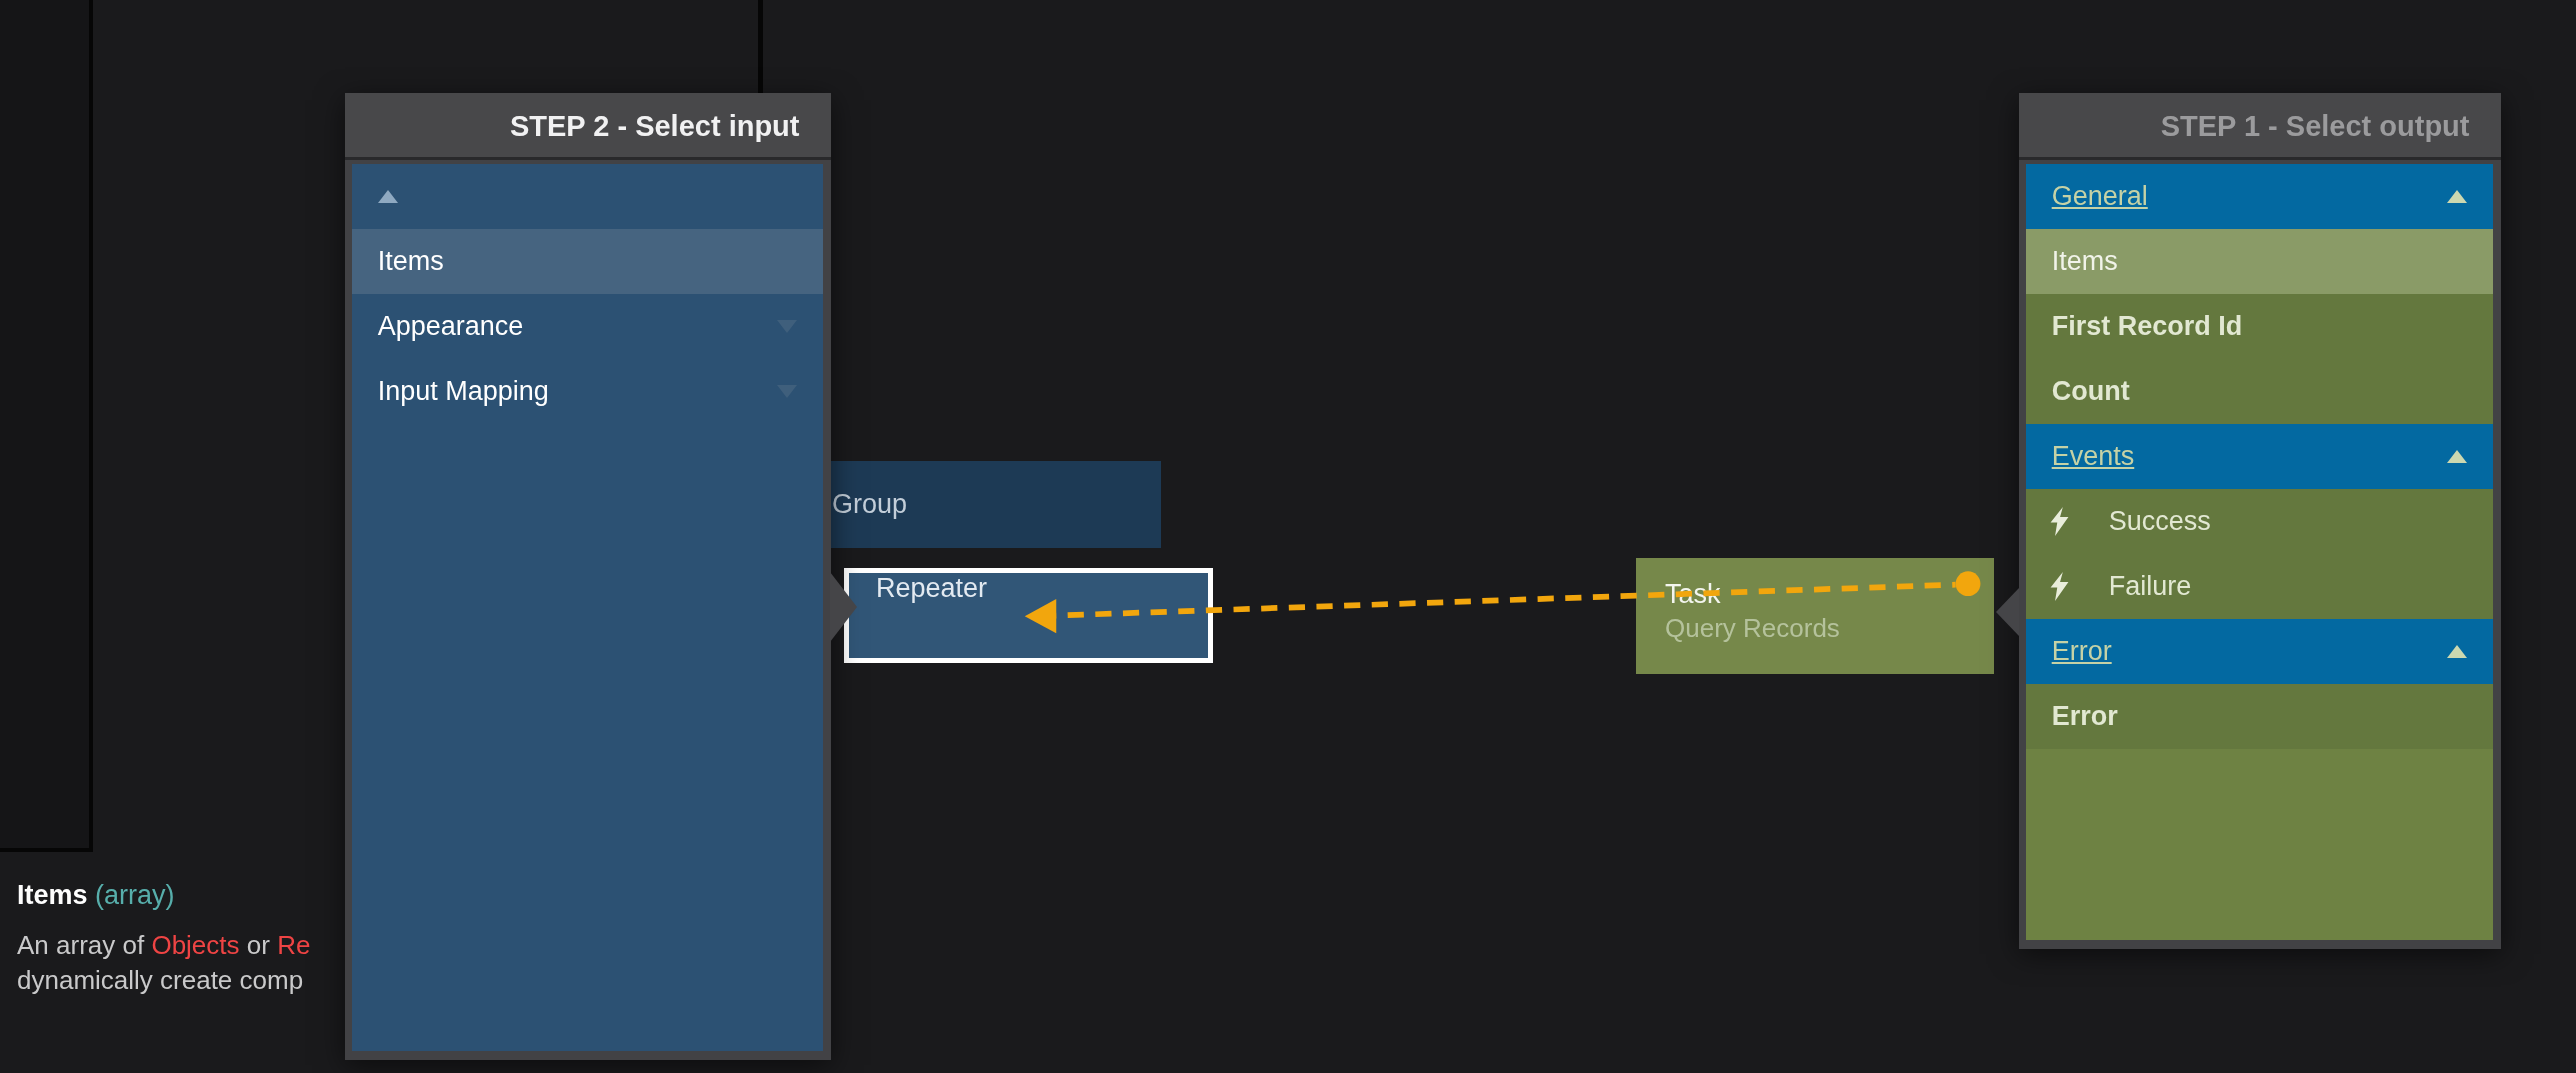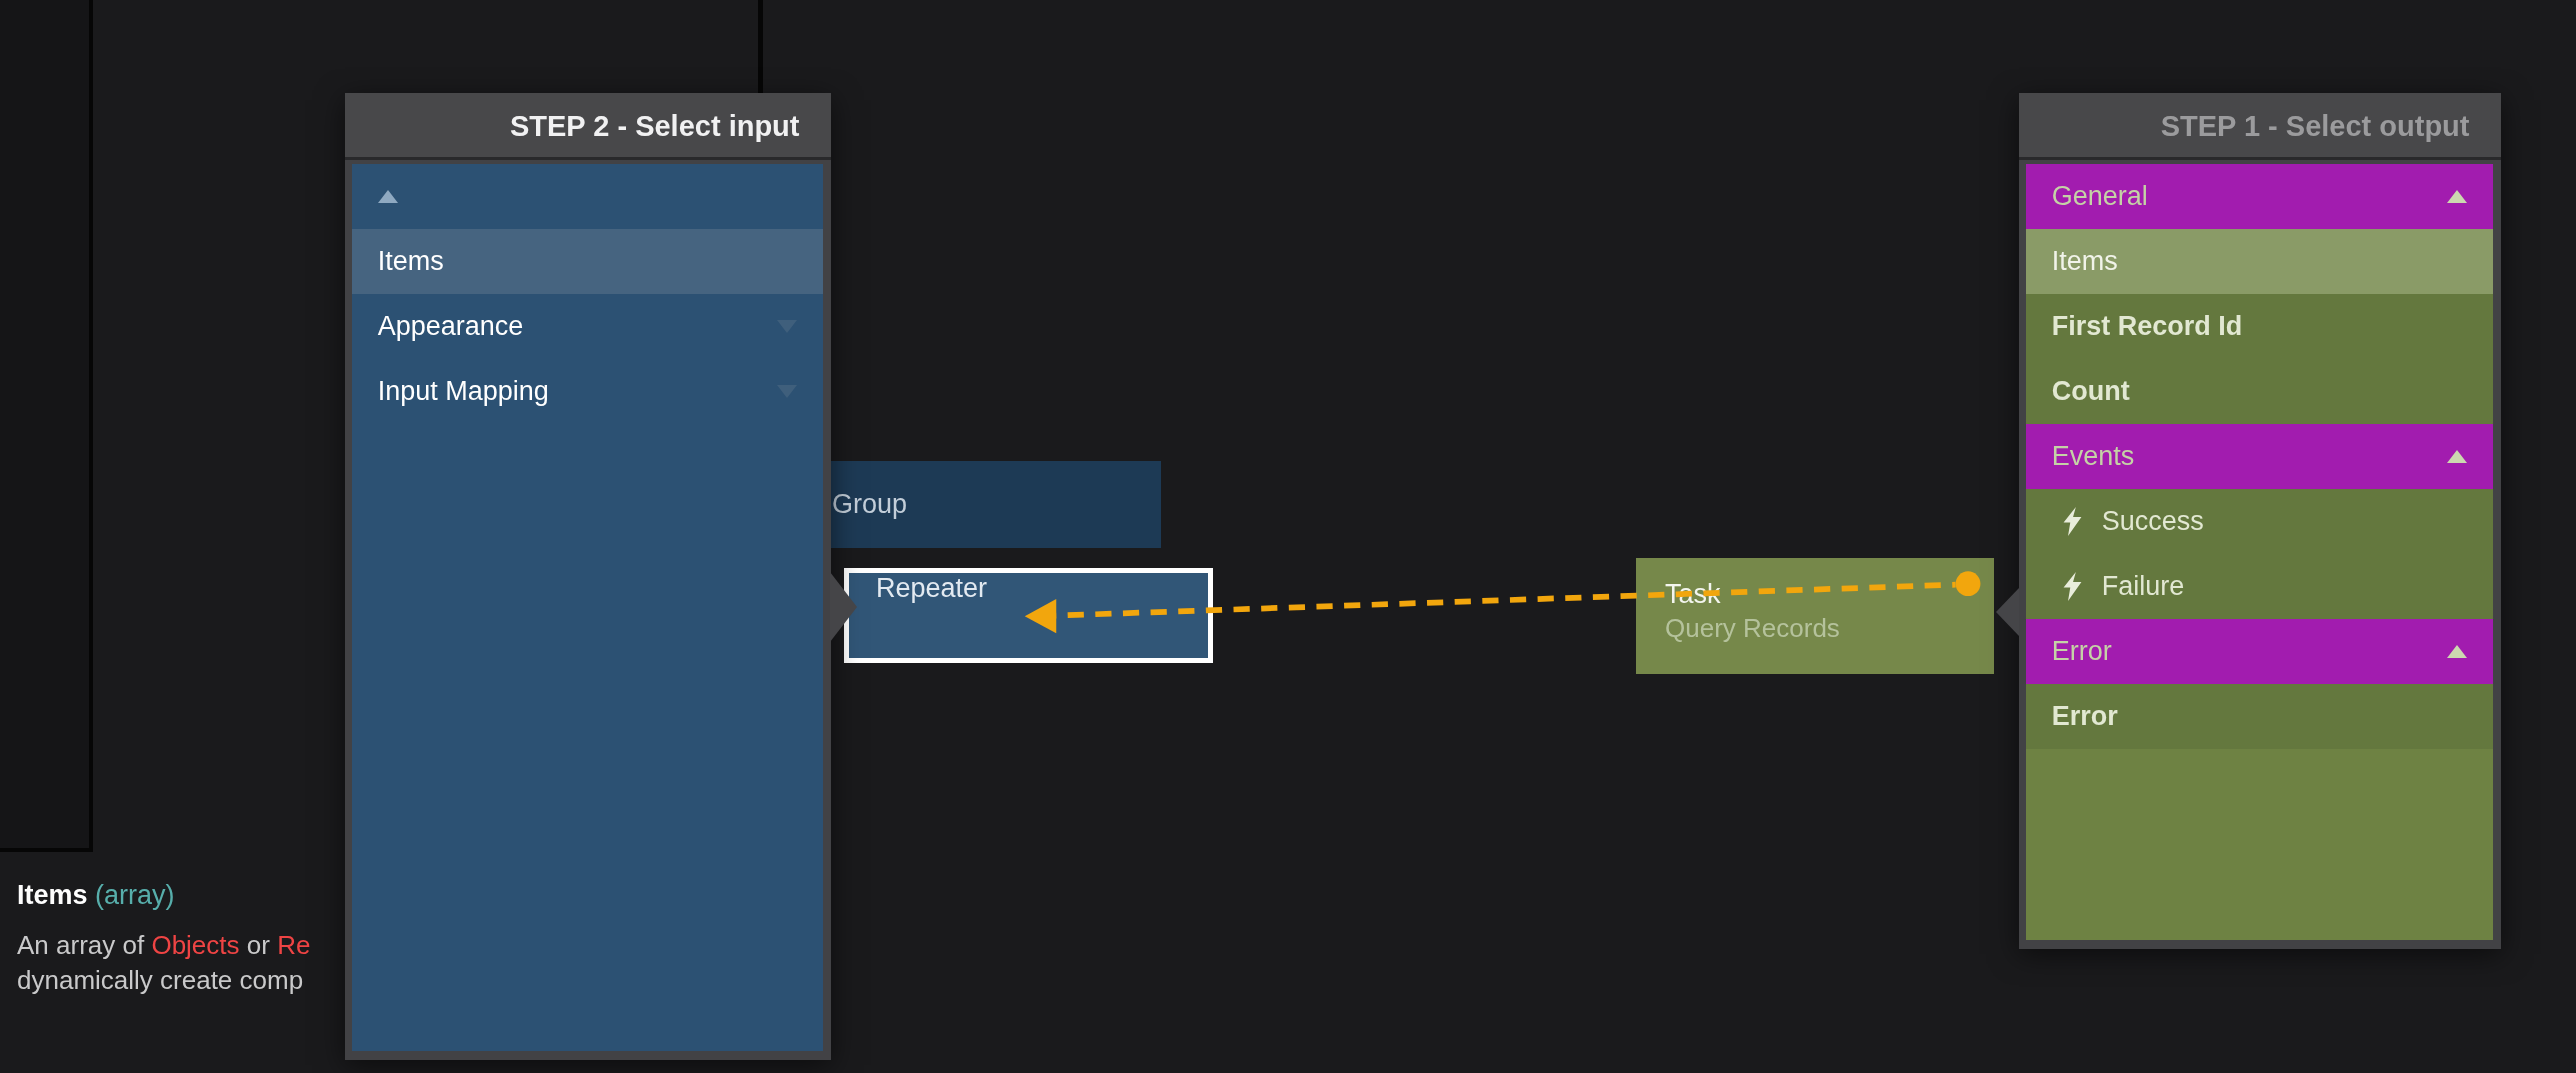--- a/index.html
+++ b/index.html
@@ -50,24 +50,24 @@
   .caret-down { border-top:13.4px solid; }
 
   
   #step2 .row.b-header   { color:#b5c7d6; }
   #step2 .row.b-selected { background:#466480; color:#ffffff; }
   #step2 .row.b-dim      { color:#ffffff; }
   #step2 .b-header .caret { color:#8fa9c1; }
   #step2 .b-dim .caret    { color:#3f5f7c; }
 
   
-  #step1 .row.g-header   { background:#a21caf; color:#c5d2a6; }
+  #step1 .row.g-header   { background:#0369a1; color:#c5d2a6;text-decoration:underline; }
   #step1 .row.g-item     { background:#64783e; color:#e2e8d2;font-weight:bold; }
   #step1 .row.g-selected { background:#8a9b67; color:#f1f3e9; }
-  #step1 .row.g-event    { background:#64783e; color:#e2e8d2; padding-left:36px; }
+  #step1 .row.g-event    { background:#64783e; color:#e2e8d2; padding-left:23px;gap:20px; }
   #step1 .caret          { color:#ccd8b0; }
   .bolt { width:21px; height:29px; margin-right:19px; flex:none; }
 
   
   #step2 .callout { position:absolute; right:-26px; top:479px; width:0; height:0;
     border-top:35px solid transparent; border-bottom:35px solid transparent;
     border-left:27px solid #454548; }
   #step1 .callout { position:absolute; left:-23px; top:495px; width:0; height:0;
     border-top:24px solid transparent; border-bottom:24px solid transparent;
     border-right:23px solid #454548; }

